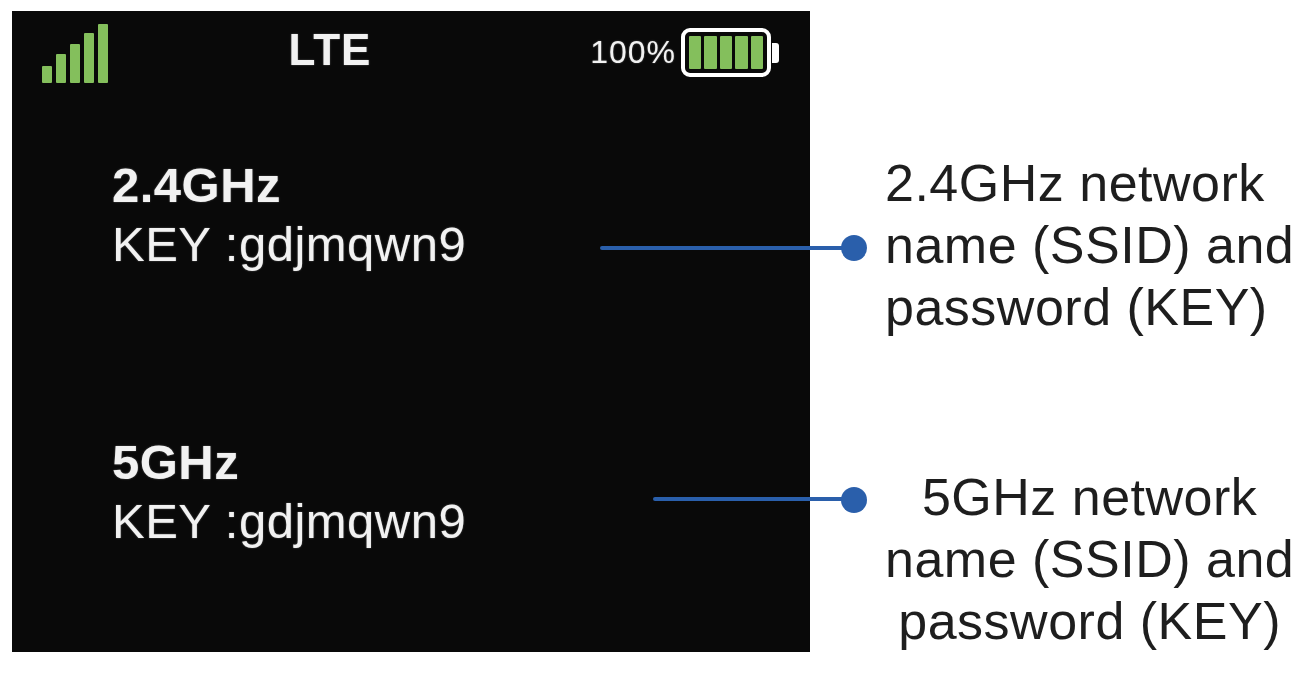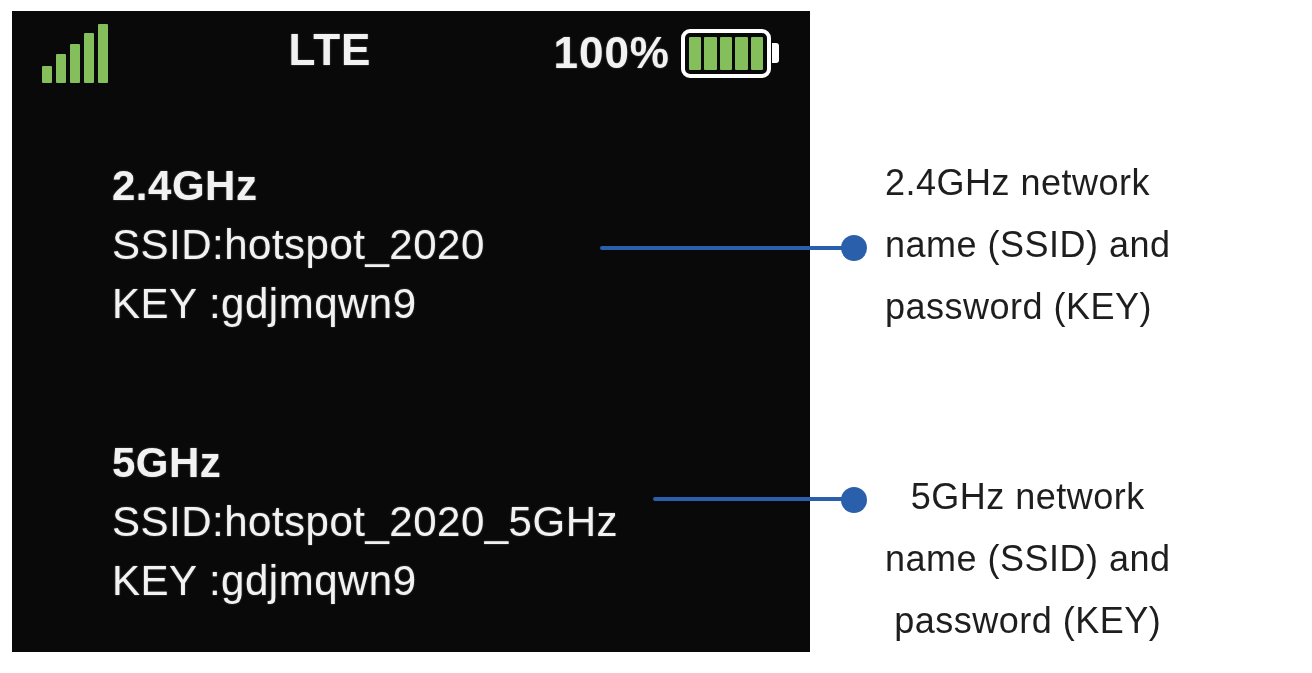--- a/index.html
+++ b/index.html
@@ -21,49 +21,49 @@
   .signal .bar{width:10px; background:#84bf5c; border-radius:1px; text-shadow:none;}
   .signal .b1{height:17px;} .signal .b2{height:29px;} .signal .b3{height:39px;}
   .signal .b4{height:50px;} .signal .b5{height:59px;}
   .lte{
     position:absolute; left:248px; top:14px; width:140px; text-align:center;
     font-size:44px; font-weight:bold; letter-spacing:1px;
   }
   .battery-group{
     position:absolute; right:31px; top:17px; display:flex; align-items:center;
   }
-  .battery-pct{font-size:44px; font-weight:bold; margin-right:11px; letter-spacing:1px;}
+  .battery-pct{font-size:32px; font-weight:normal; margin-right:5px; letter-spacing:1px;}
   .battery-body{
     box-sizing:border-box; width:90px; height:49px;
     border:4px solid #ffffff; border-radius:9px;
     display:flex; gap:3px; padding:4px; text-shadow:none;
   }
   .battery-body .cell{flex:1; background:#84bf5c; border-radius:1px;}
   .battery-nub{
     width:7px; height:20px; background:#ffffff; margin-left:1px;
     border-radius:0 3px 3px 0; text-shadow:none;
   }
   
   .net-block{
-    position:absolute; left:100px; font-size:42px; line-height:59px;
+    position:absolute; left:100px; font-size:49px; line-height:59px;
     letter-spacing:0.5px; white-space:nowrap;
   }
   .net-block .band{font-weight:bold;}
   .block-24{top:145px;}
   .block-5{top:399px;margin-top:23px;}
   
   .callout-line{position:absolute; height:4px; background:#2a5fab; border-radius:2px;}
   .line-24{left:600px; top:246px; width:245px;}
   .line-5{left:653px; top:497px; width:192px;}
   .callout-dot{position:absolute; width:26px; height:26px; border-radius:50%; background:#2a5fab;}
   .dot-24{left:841px; top:235px;}
   .dot-5{left:841px; top:487px;}
   
   .annotation{
-    position:absolute; left:885px; font-size:36px; line-height:62px;
+    position:absolute; left:885px; font-size:52px; line-height:62px;
     color:#1e1e1e; letter-spacing:0.5px; white-space:nowrap;
   }
   .ann-24{top:152px;}
   .ann-5{top:466px;text-align:center;}
 </style>
 </head>
 <body>
 
 <div class="canvas">
 
@@ -86,27 +86,25 @@
         <span class="cell"></span>
         <span class="cell"></span>
         <span class="cell"></span>
         <span class="cell"></span>
       </span>
       <span class="battery-nub"></span>
     </div>
 
     <div class="net-block block-24">
       <div class="band">2.4GHz</div>
-      <div>SSID:hotspot_2020</div>
       <div>KEY :gdjmqwn9</div>
     </div>
 
     <div class="net-block block-5">
       <div class="band">5GHz</div>
-      <div>SSID:hotspot_2020_5GHz</div>
       <div>KEY :gdjmqwn9</div>
     </div>
 
   </div>
 
   <div class="callout-line line-24"></div>
   <div class="callout-dot dot-24"></div>
   <div class="callout-line line-5"></div>
   <div class="callout-dot dot-5"></div>
 

